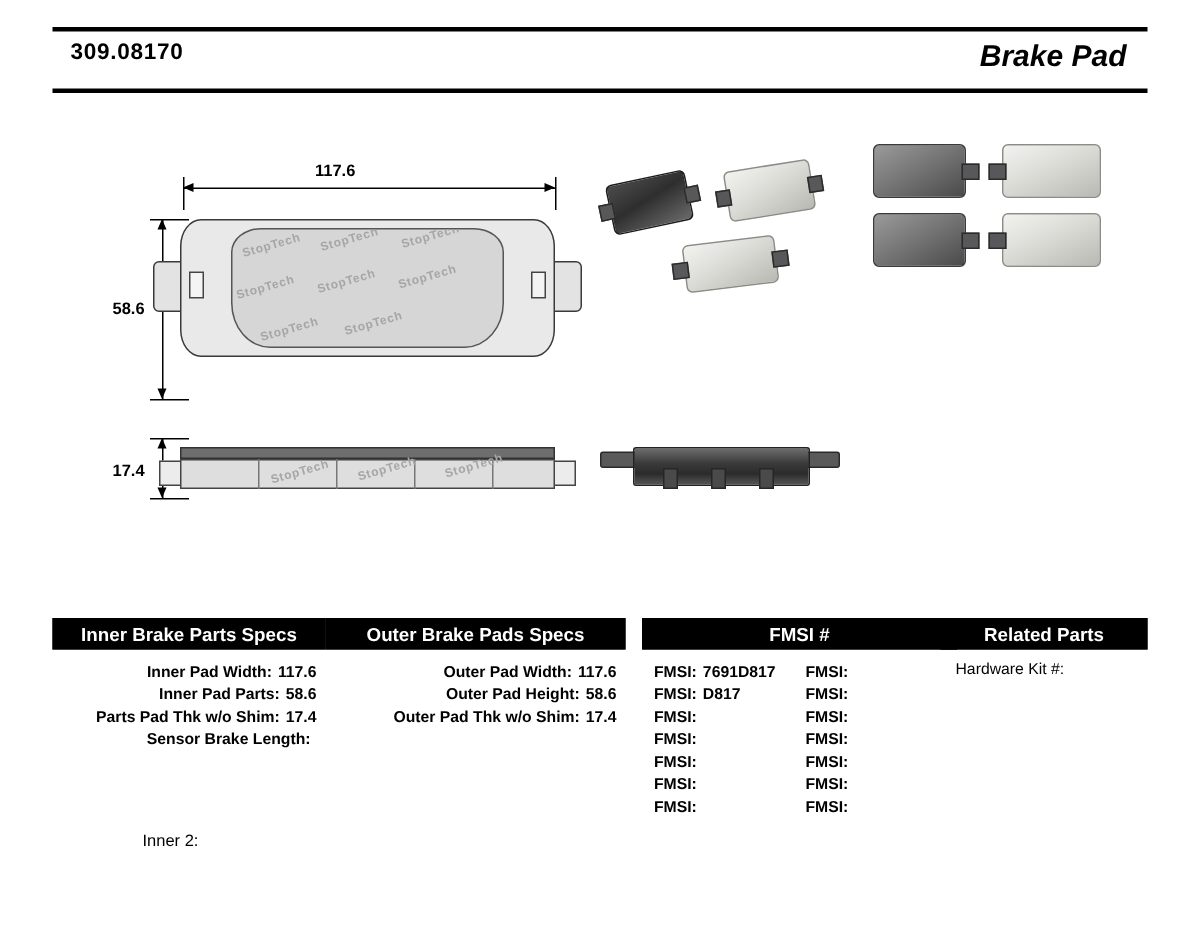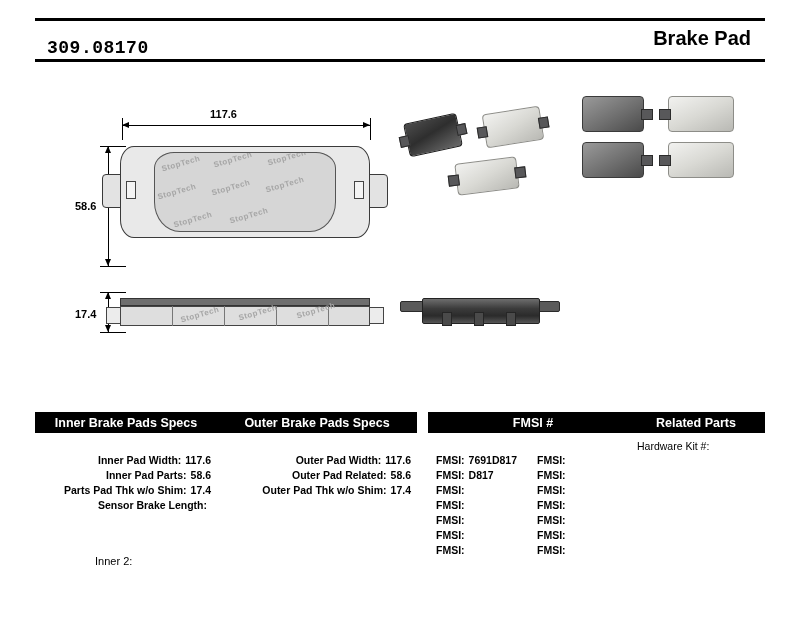--- a/index.html
+++ b/index.html
@@ -23,31 +23,31 @@
   }
   .header-bar {
     position: absolute;
     left: 0; top: 0;
     width: 730px; height: 44px;
     border-top: 3px solid #000;
     border-bottom: 3px solid #000;
   }
   .part-number {
     position: absolute;
-    left: 12px; top: 20px;
-    font-size: 18px;
+    left: 12px; top: 8px;
+    font-size: 15px;
     font-weight: bold;
     letter-spacing: 0.5px;
-    font-family: Liberation Mono, monospace;
   }
   .doc-title {
     position: absolute;
     right: 14px; top: 9px;
     font-size: 20px;
     font-weight: bold;
+    font-style: italic;
   }
 
   
   .drawings {
     position: absolute;
     left: 0; top: 70px;
     width: 800px; height: 300px;
   }
 
   
@@ -245,21 +245,21 @@
     background: #000;
     color: #fff;
     font-size: 12.5px;
     font-weight: bold;
     text-align: center;
     height: 21px;
     line-height: 21px;
     border: 1px solid #000;
   }
   .spec-body {
-    padding-top: 20px;
+    padding-top: 8px;
     font-size: 10.5px;
     font-weight: bold;
   }
   .spec-row {
     height: 15px;
     line-height: 15px;
     white-space: nowrap;
   }
   .spec-row .lbl { }
   .spec-row .val { margin-left: 4px; }
@@ -407,21 +407,21 @@
     <div class="ep-fin" style="left:42px;"></div>
     <div class="ep-fin" style="left:74px;"></div>
     <div class="ep-fin" style="left:106px;"></div>
   </div>
 
 </div>
 
 <div class="specs">
 
   <div class="spec-col" style="left:0; width:182px;">
-    <div class="spec-head">Inner Brake Pads Specs</div>
+    <div class="spec-head">Inner Brake Parts Specs</div>
     <div class="spec-body right-align">
       <div class="spec-row">
         <span class="lbl">Inner Pad Width:</span><span class="val">117.6</span>
       </div>
       <div class="spec-row">
         <span class="lbl">Inner Pad Parts:</span><span class="val">58.6</span>
       </div>
       <div class="spec-row">
         <span class="lbl">Parts Pad Thk w/o Shim:</span><span class="val">17.4</span>
       </div>
@@ -431,21 +431,21 @@
     </div>
   </div>
 
   <div class="spec-col" style="left:182px; width:200px;">
     <div class="spec-head">Outer Brake Pads Specs</div>
     <div class="spec-body right-align">
       <div class="spec-row">
         <span class="lbl">Outer Pad Width:</span><span class="val">117.6</span>
       </div>
       <div class="spec-row">
-        <span class="lbl">Outer Pad Related:</span><span class="val">58.6</span>
+        <span class="lbl">Outer Pad Height:</span><span class="val">58.6</span>
       </div>
       <div class="spec-row">
         <span class="lbl">Outer Pad Thk w/o Shim:</span><span class="val">17.4</span>
       </div>
     </div>
   </div>
 
   <div class="spec-col" style="left:393px; width:210px;">
     <div class="spec-head">FMSI #</div>
     <div class="spec-body">

